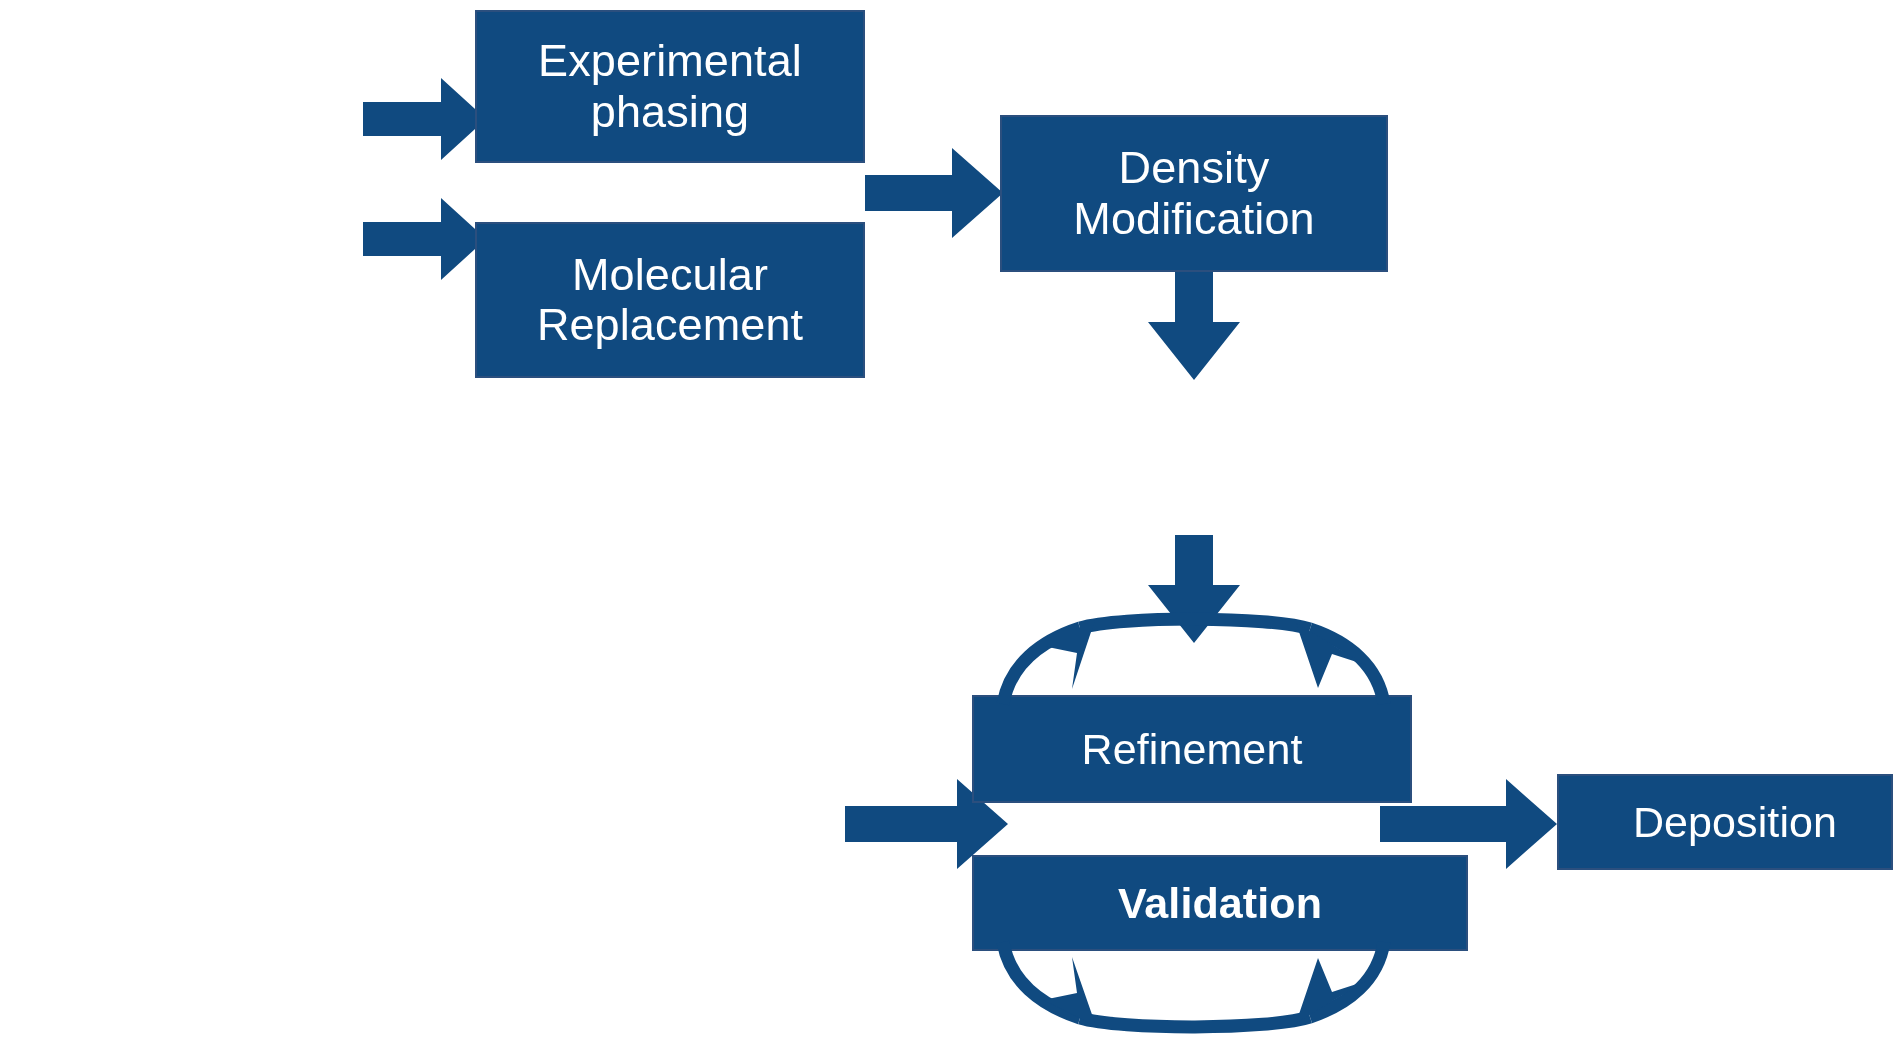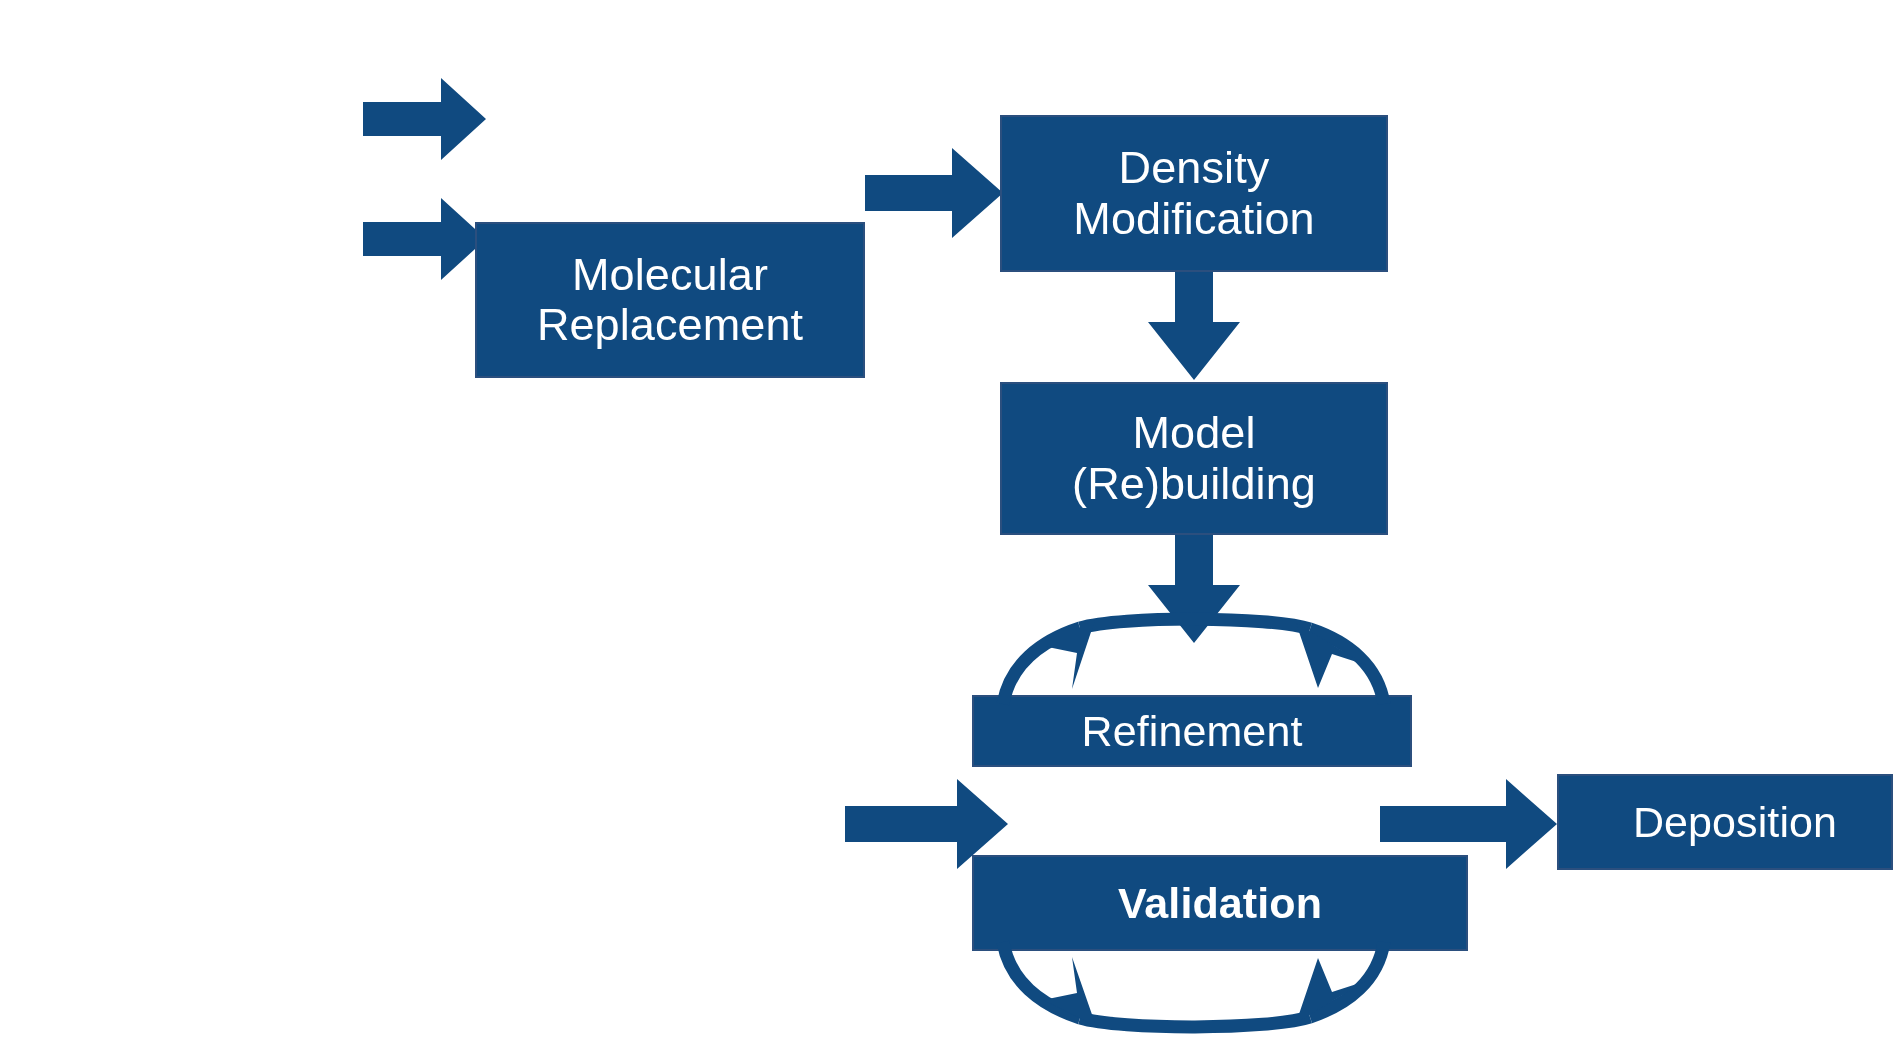--- a/index.html
+++ b/index.html
@@ -35,21 +35,21 @@
     z-index: 3;
   }
   .node span { display: block; }
 
   
   #node-data-quality      { left: 12px;   top: 113px; width: 351px; height: 155px; font-size: 45px; }
   #node-exp-phasing       { left: 475px;  top: 10px;  width: 390px; height: 153px; font-size: 45px; }
   #node-mol-replacement   { left: 475px;  top: 222px; width: 390px; height: 156px; font-size: 45px; }
   #node-density-mod       { left: 1000px; top: 115px; width: 388px; height: 157px; font-size: 45px; }
   #node-model-rebuilding  { left: 1000px; top: 382px; width: 388px; height: 153px; font-size: 45px; }
-  #node-refinement        { left: 972px;  top: 695px; width: 440px; height: 72px; font-size: 43px; }
+  #node-refinement        { left: 972px;  top: 695px; width: 440px; height: 108px; font-size: 43px; }
   #node-validation        { left: 972px;  top: 855px; width: 496px; height: 96px;  font-size: 43px; font-weight: bold; }
   #node-ligand-fitting    { left: 470px;  top: 775px; width: 375px; height: 95px;  font-size: 43px; }
   #node-deposition        { left: 1557px; top: 774px; width: 336px; height: 96px;  font-size: 43px; padding-left: 20px; }
 
   .edge-layer {
     position: absolute;
     left: 0; top: 0;
     width: 1903px; height: 1043px;
     z-index: 1;
   }
@@ -91,35 +91,35 @@
     <g>
       <path d="M 845,806 L 957,806 L 957,779 L 1008,824 L 957,869 L 957,842 L 845,842 Z" fill="#104A80"></path>
     </g>
 
     <g>
       <path d="M 1380,806 L 1506,806 L 1506,779 L 1557,824 L 1506,869 L 1506,842 L 1380,842 Z" fill="#104A80"></path>
     </g>
   </svg>
 
 
+  <div class="node" id="node-exp-phasing">
+    <span>Experimental
+phasing</span>
+  </div>
 
   <div class="node" id="node-mol-replacement">
     <span>Molecular
 Replacement</span>
   </div>
 
   <div class="node" id="node-density-mod">
     <span>Density
 Modification</span>
   </div>
 
-  <div class="node" id="node-model-rebuilding">
-    <span>Model
-(Re)building</span>
-  </div>
 
   <div class="node" id="node-refinement">
     <span>Refinement</span>
   </div>
 
   <div class="node" id="node-validation">
     <span>Validation</span>
   </div>
 
 

